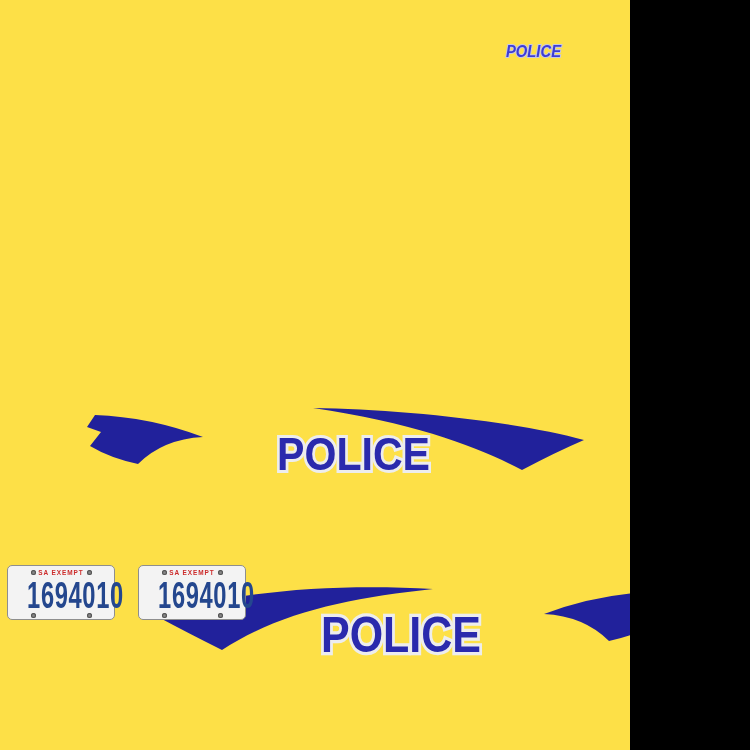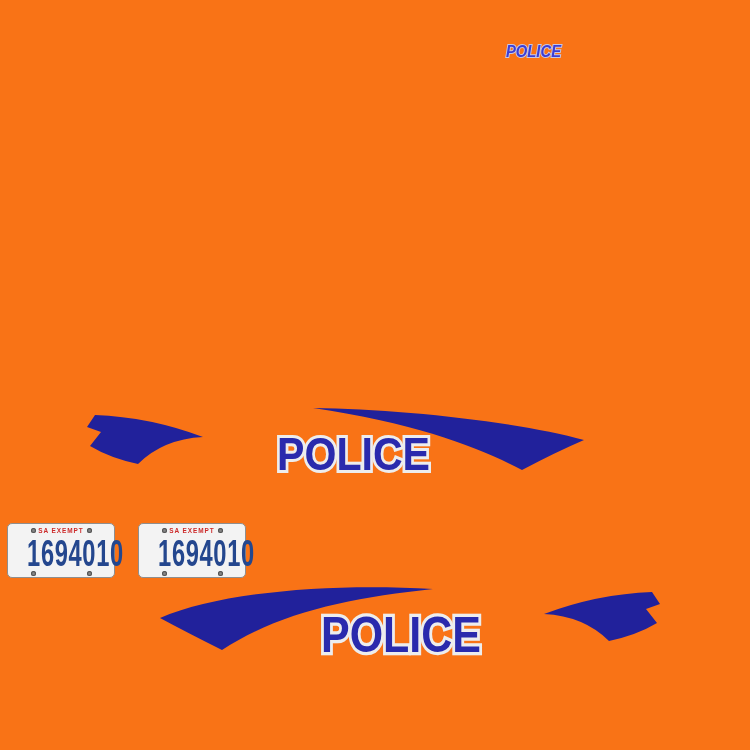--- a/index.html
+++ b/index.html
@@ -1,20 +1,20 @@
 <!DOCTYPE html>
 <html><head>
 <meta charset="utf-8">
 <style>
   html,body{margin:0;padding:0;background:#000;}
-  #sheet{position:relative;width:750px;height:750px;background:#f97316;overflow:hidden;
+  #sheet{position:relative;width:630px;height:750px;background:#fde047;overflow:hidden;
          font-family:"Liberation Sans",sans-serif;}
   #decal-svg{position:absolute;left:0;top:0;}
   .plate{position:absolute;width:108px;height:55px;box-sizing:border-box;
-         background:#f3f3f3;border:1px solid #8e8e8e;border-radius:5px;}
+         background:#f3f3f3;border:1px solid #8e8e8e;border-radius:5px;margin-top:42px;}
   .plate-header{position:absolute;top:3px;left:0;right:0;text-align:center;
                 font-size:7px;font-weight:bold;letter-spacing:1px;color:#cc2a2a;
                 transform:scaleX(.92);}
   .plate-number{position:absolute;top:11px;left:0;right:0;text-align:center;
                 font-size:37px;line-height:38px;font-weight:bold;letter-spacing:1px;
                 color:#24478e;transform:scaleX(.64);}
   .bolt{position:absolute;width:5px;height:5px;border-radius:50%;
         background:#8b8b8b;box-shadow:inset 0 0 1px 1px #4f4f4f;}
   .bolt.tl{left:23px;top:4px;}  .bolt.tr{left:79px;top:4px;}
   .bolt.bl{left:23px;top:47px;} .bolt.br{left:79px;top:47px;}

